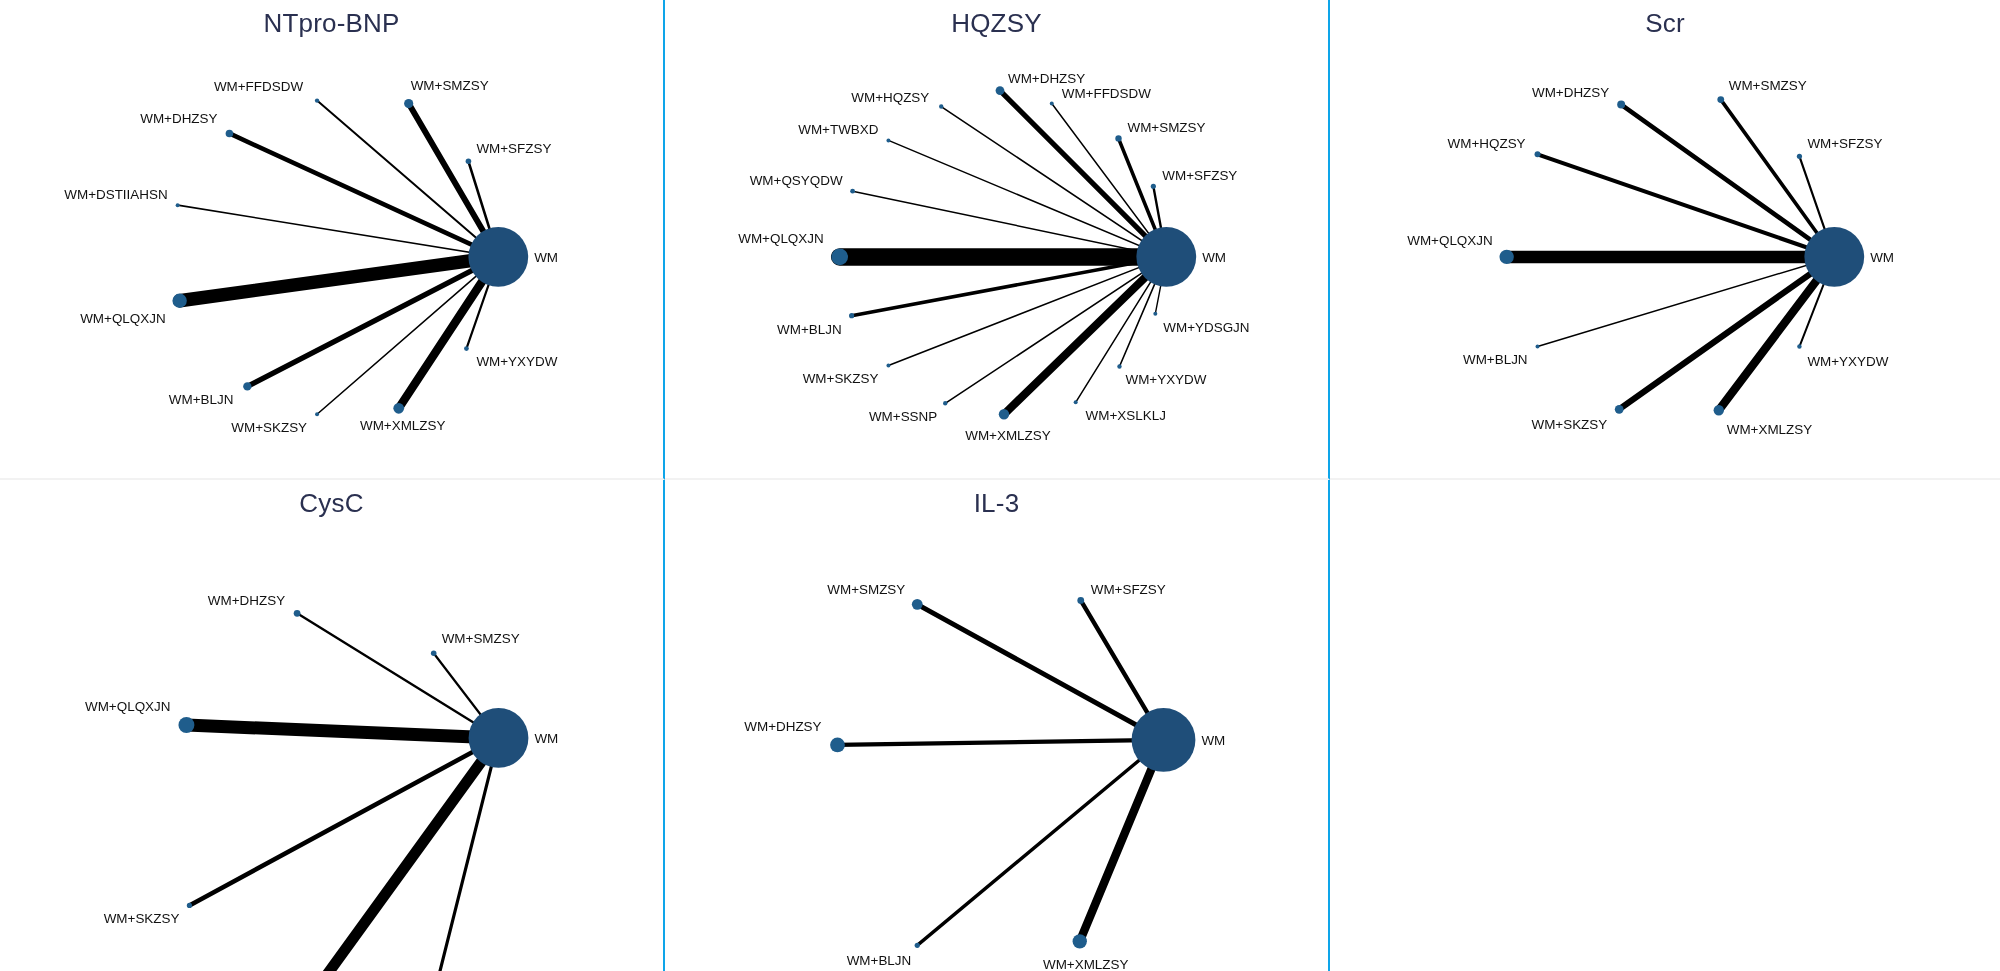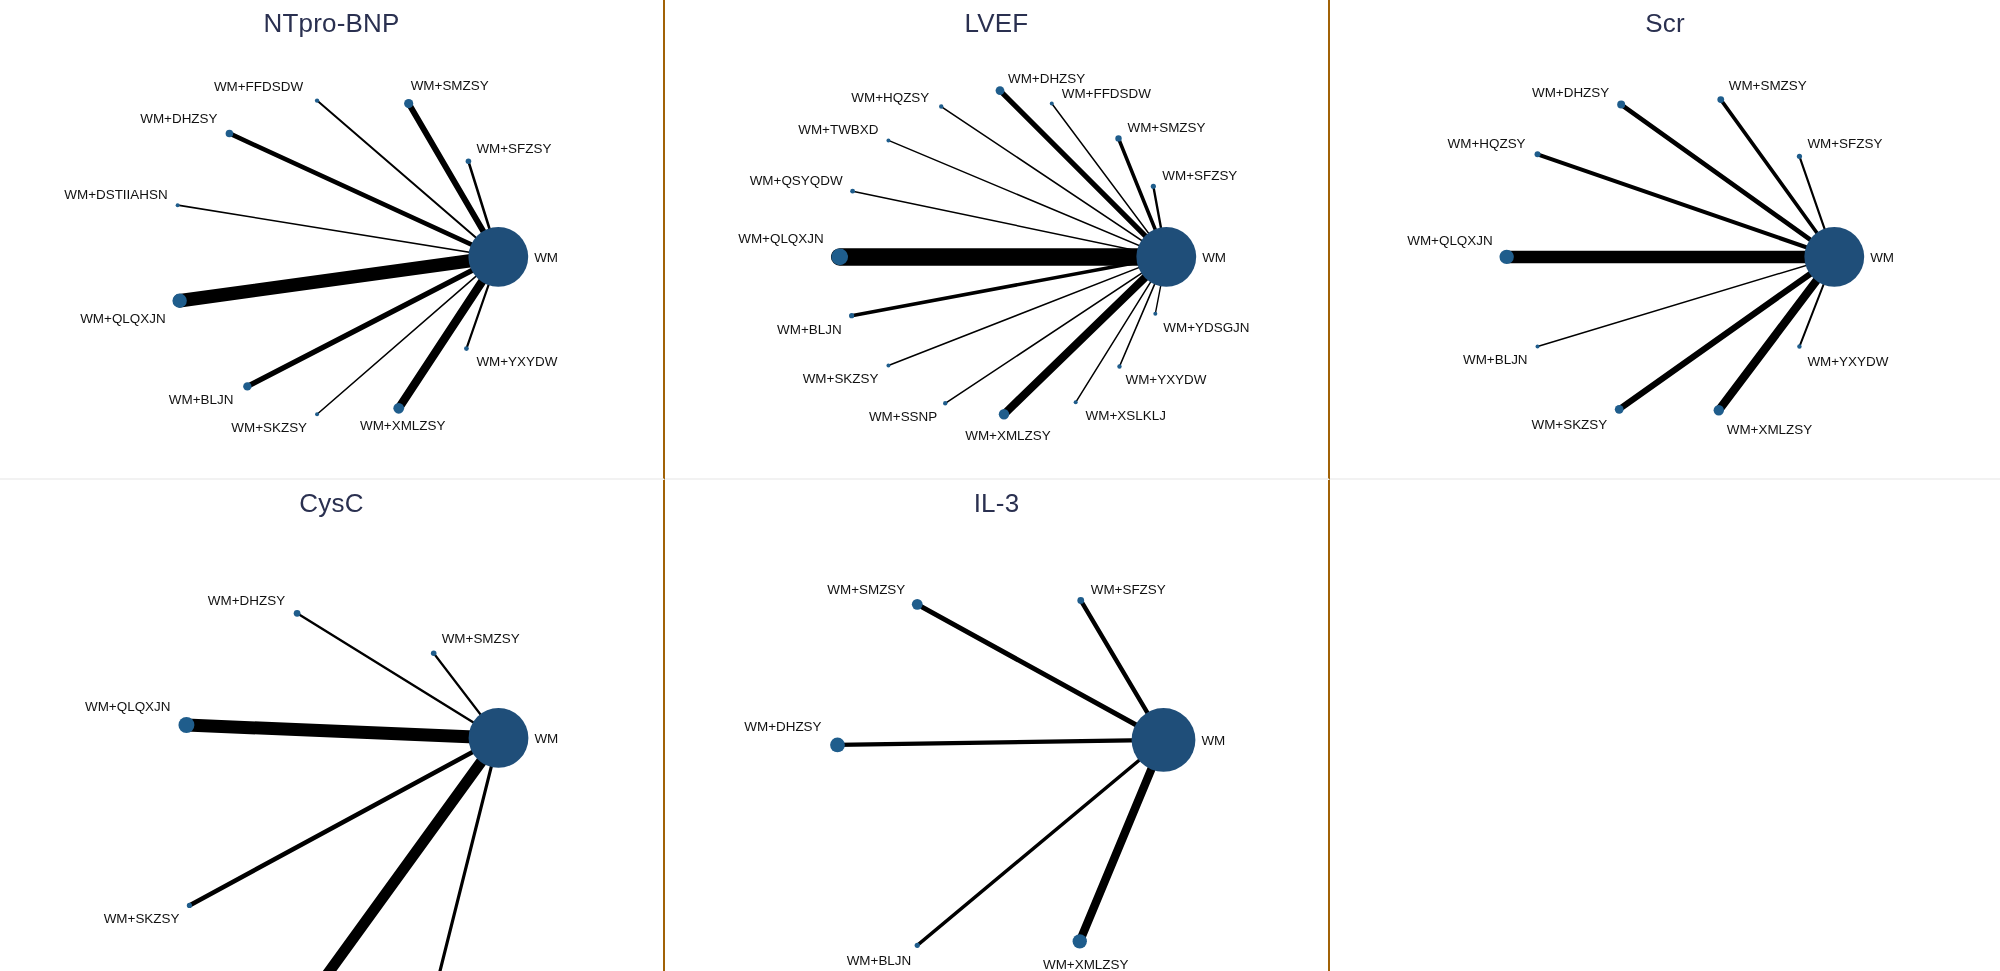--- a/index.html
+++ b/index.html
@@ -19,21 +19,21 @@
     grid-template-rows: 480px 491px;
     width: 2000px;
     height: 971px;
   }
   .panel {
     position: relative;
     background: #ffffff;
     box-sizing: border-box;
     overflow: hidden;
   }
-  .panel.b-right { border-right: 2px solid #a16207; }
+  .panel.b-right { border-right: 2px solid #0ea5e9; }
   .panel.b-bottom { border-bottom: 2px solid #f2f2f2; }
   .panel-title {
     position: absolute;
     top: 8px;
     left: 0;
     width: 100%;
     text-align: center;
     font-size: 26px;
     font-weight: 400;
     color: #2a3050;
@@ -98,21 +98,21 @@
           <text x="404" y="432" text-anchor="middle" class="node-label">WM+XMLZSY</text>
           <circle cx="468" cy="350" r="2.4" class="node-leaf" fill="#1f5d8c"></circle>
           <text x="478" y="368" text-anchor="start" class="node-label">WM+YXYDW</text>
           <circle cx="500" cy="258" r="30" class="node-hub" fill="#1f4e79"></circle>
           <text x="536" y="263" text-anchor="start" class="node-label">WM</text>
         </g>
       </svg>
   </div>
 
   <div class="panel b-right b-bottom">
-    <div class="panel-title">LVEF</div>
+    <div class="panel-title">HQZSY</div>
     <svg class="net-svg" viewBox="0 0 665 480" preserveAspectRatio="xMidYMid meet">
         <g>
           <line x1="336" y1="91" x2="503" y2="258" stroke-width="5.2" class="edge" stroke="#000000"></line>
           <line x1="388" y1="104" x2="503" y2="258" stroke-width="1.5" class="edge" stroke="#000000"></line>
           <line x1="277" y1="107" x2="503" y2="258" stroke-width="1.6" class="edge" stroke="#000000"></line>
           <line x1="455" y1="139" x2="503" y2="258" stroke-width="3.6" class="edge" stroke="#000000"></line>
           <line x1="224" y1="141" x2="503" y2="258" stroke-width="1.5" class="edge" stroke="#000000"></line>
           <line x1="490" y1="187" x2="503" y2="258" stroke-width="2.4" class="edge" stroke="#000000"></line>
           <line x1="188" y1="192" x2="503" y2="258" stroke-width="1.5" class="edge" stroke="#000000"></line>
           <line x1="175" y1="258" x2="503" y2="258" stroke-width="17.5" class="edge" stroke="#000000"></line>

